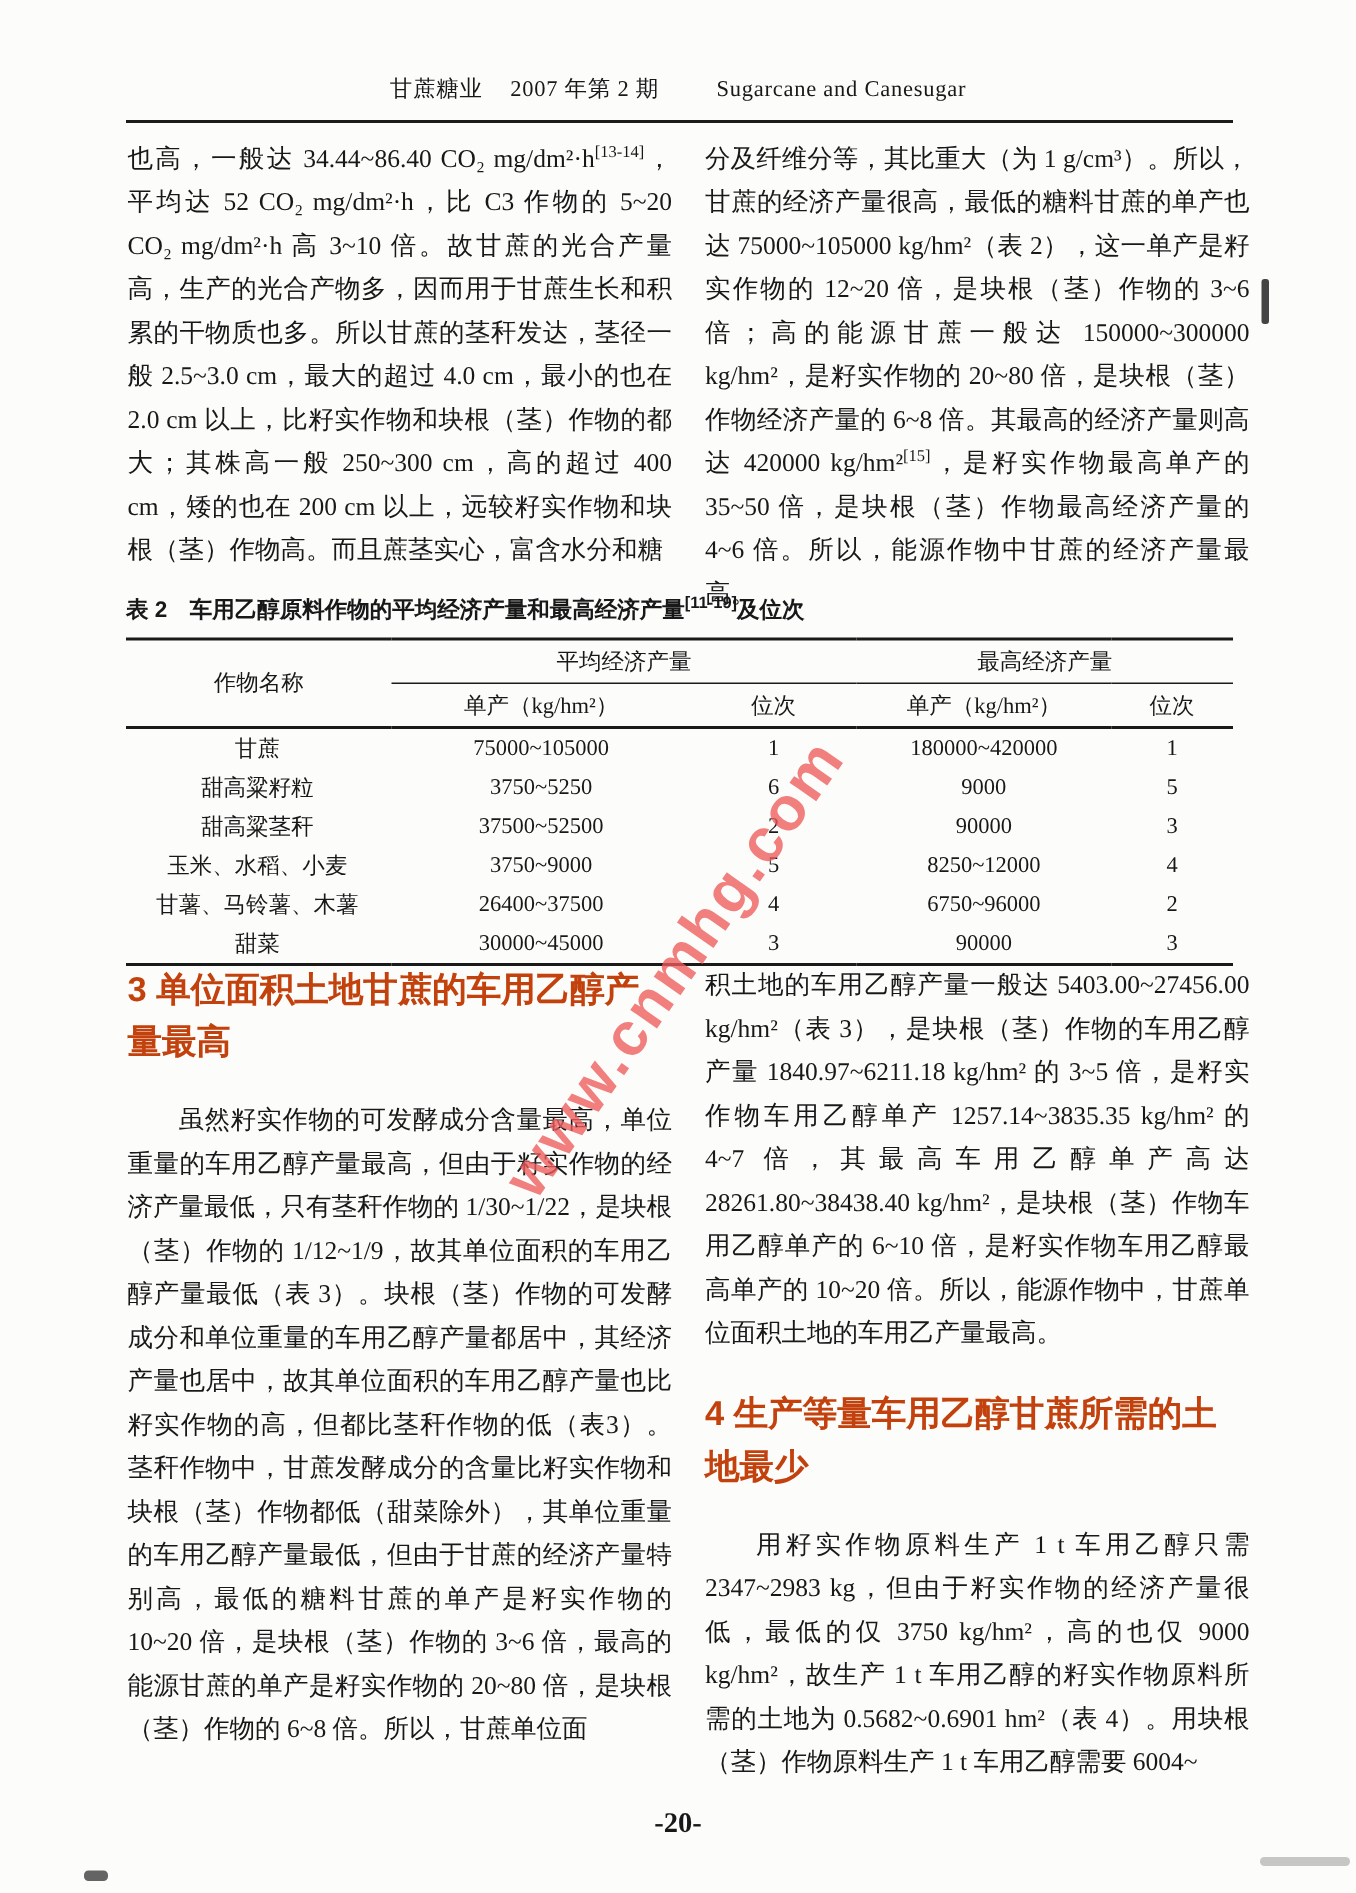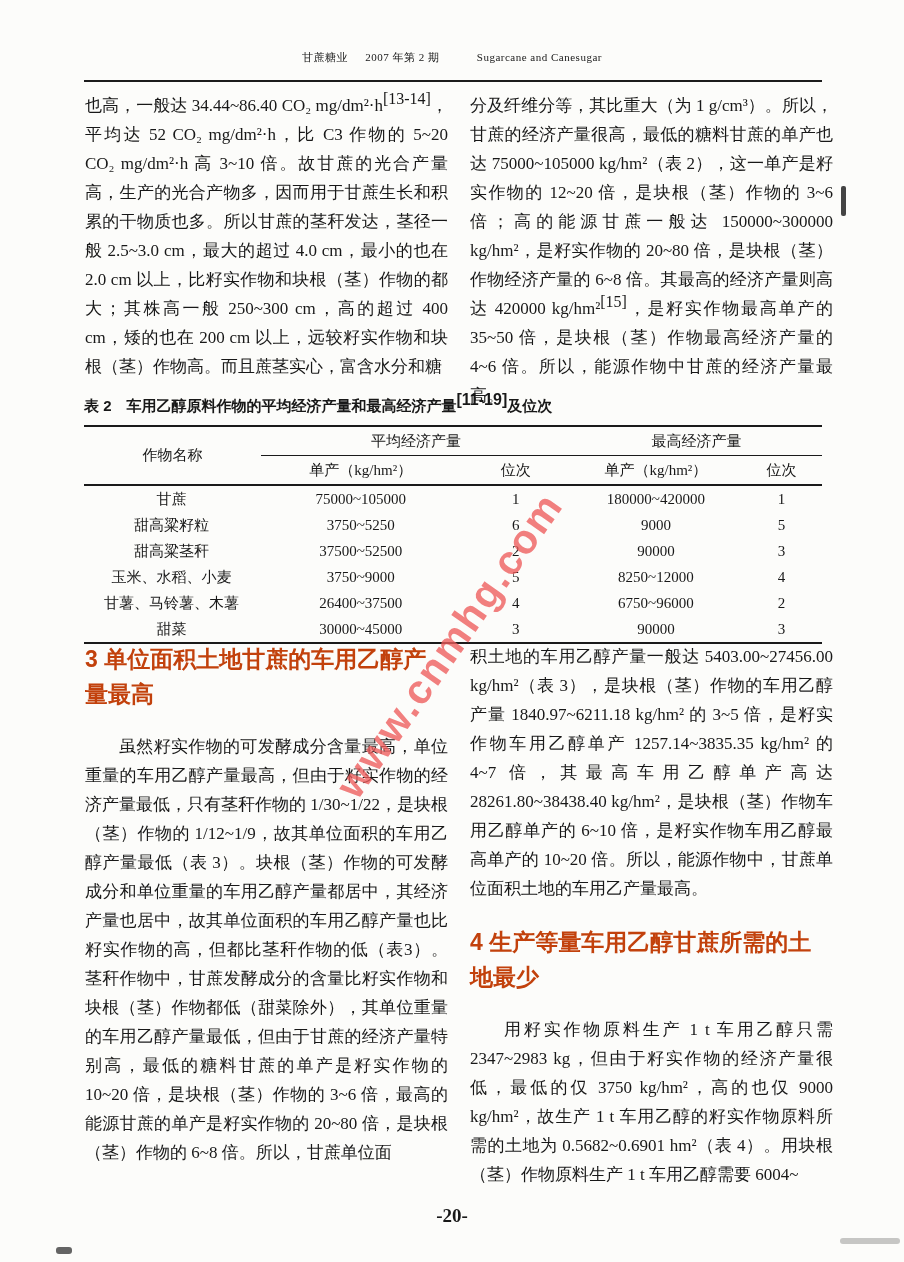--- a/index.html
+++ b/index.html
@@ -1,32 +1,32 @@
 <!DOCTYPE html>
 <html><head>
 <meta charset="utf-8">
 <style>
   html,body{margin:0;padding:0;background:#e8e8e6;}
   .page{position:relative;width:904px;height:1262px;margin:0 auto;background:#fcfcfa;
         font-family:"Liberation Serif","DejaVu Serif",serif;color:#181818;overflow:hidden;}
   
   .page-header{position:absolute;top:50px;left:0;width:100%;text-align:center;
-               font-size:11px;letter-spacing:0.5px;}
+               font-size:15px;letter-spacing:0.5px;}
   .page-header .gap-s{margin-left:14px;}
   .page-header .gap-l{margin-left:34px;font-family:"Liberation Serif","DejaVu Serif",serif;}
   .header-rule{position:absolute;top:80px;left:84px;width:738px;border-top:2px solid #1c1c1c;}
   
   .col{position:absolute;width:363px;}
   .col-tl{top:91px;left:85px;}
   .col-tr{top:91px;left:470px;}
   .col-bl{top:642px;left:85px;}
   .col-br{top:642px;left:470px;}
   p.body{margin:0;font-size:17px;line-height:29px;text-align:justify;}
   p.indent{text-indent:2em;}
-  sup{font-size:16px;line-height:0;}
+  sup{font-size:11px;line-height:0;}
   h2.sec{font-family:"Liberation Sans","DejaVu Sans",sans-serif;font-weight:600;
          font-size:23px;line-height:35px;margin:0;color:#c2410c;}
   .col-bl h2.sec{margin-bottom:20px;}
   .col-br h2.sec{margin-top:22px;margin-bottom:20px;}
   
   .table-block{position:absolute;top:397px;left:84px;width:738px;}
   .t2-title{text-align:left;font-family:"Liberation Sans","DejaVu Sans",sans-serif;
             font-weight:700;font-size:15px;margin-bottom:9px;}
   table.t2{width:100%;border-collapse:collapse;font-size:15px;
            border-top:2.5px solid #1a1a1a;border-bottom:2.5px solid #1a1a1a;}

